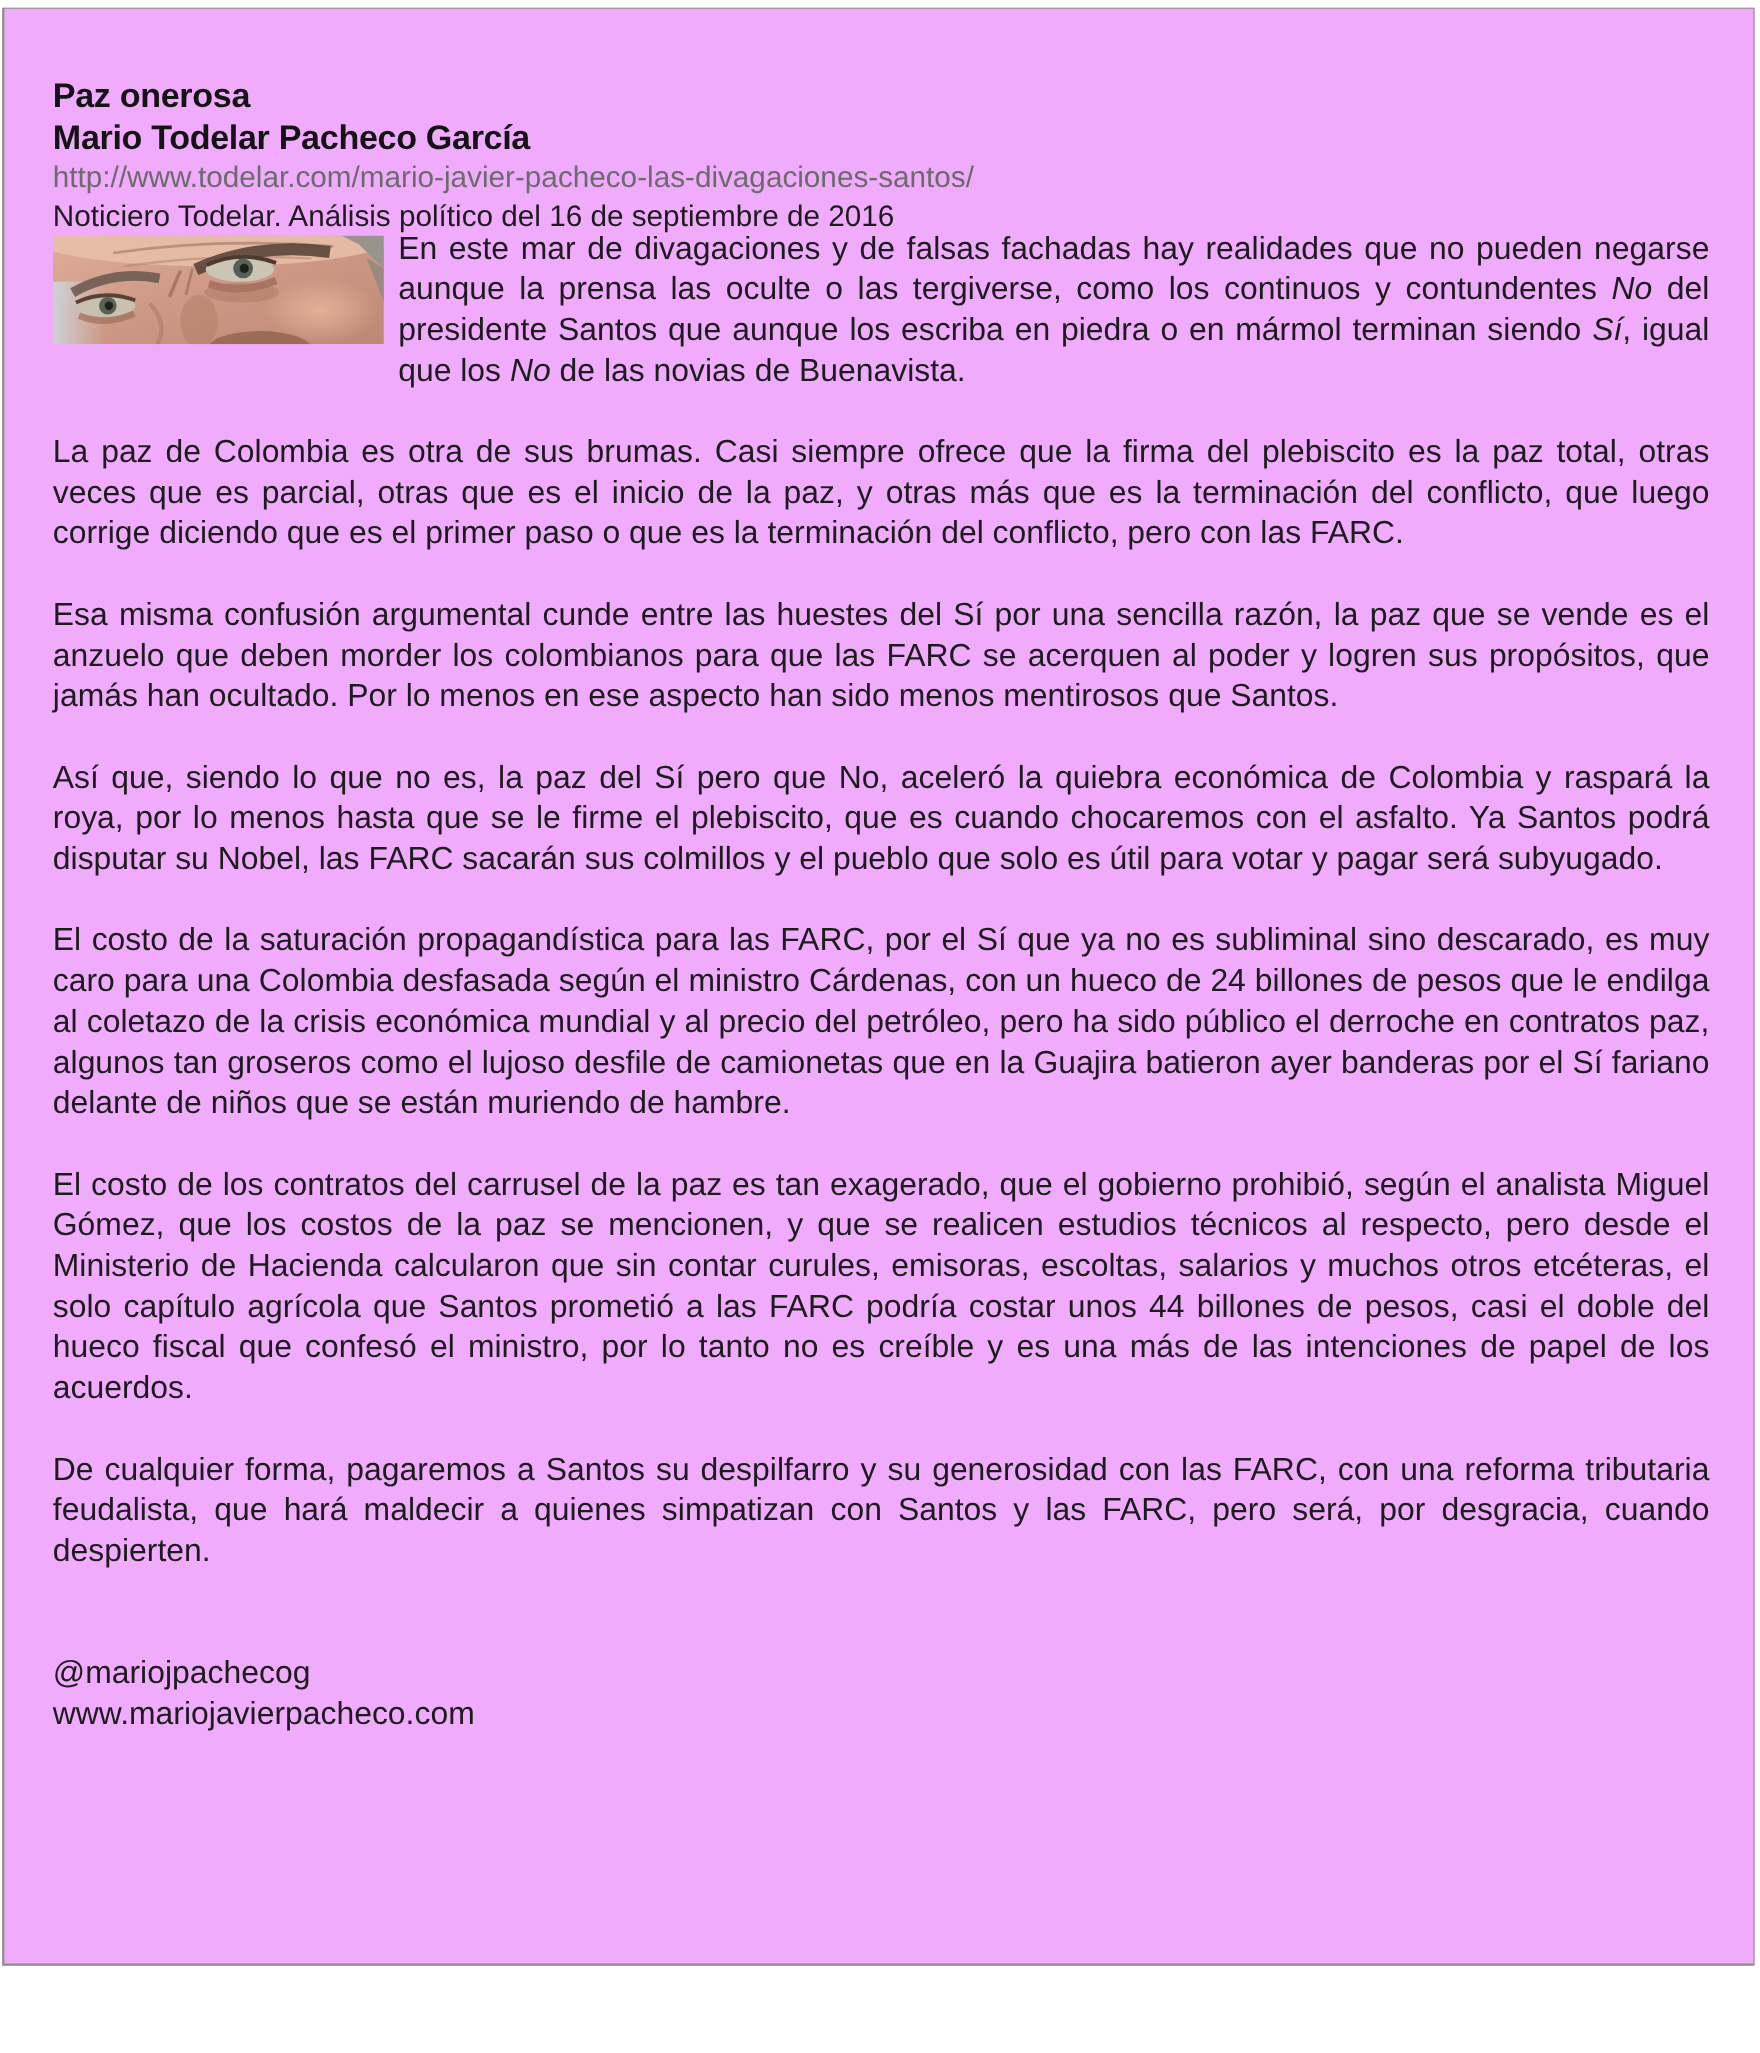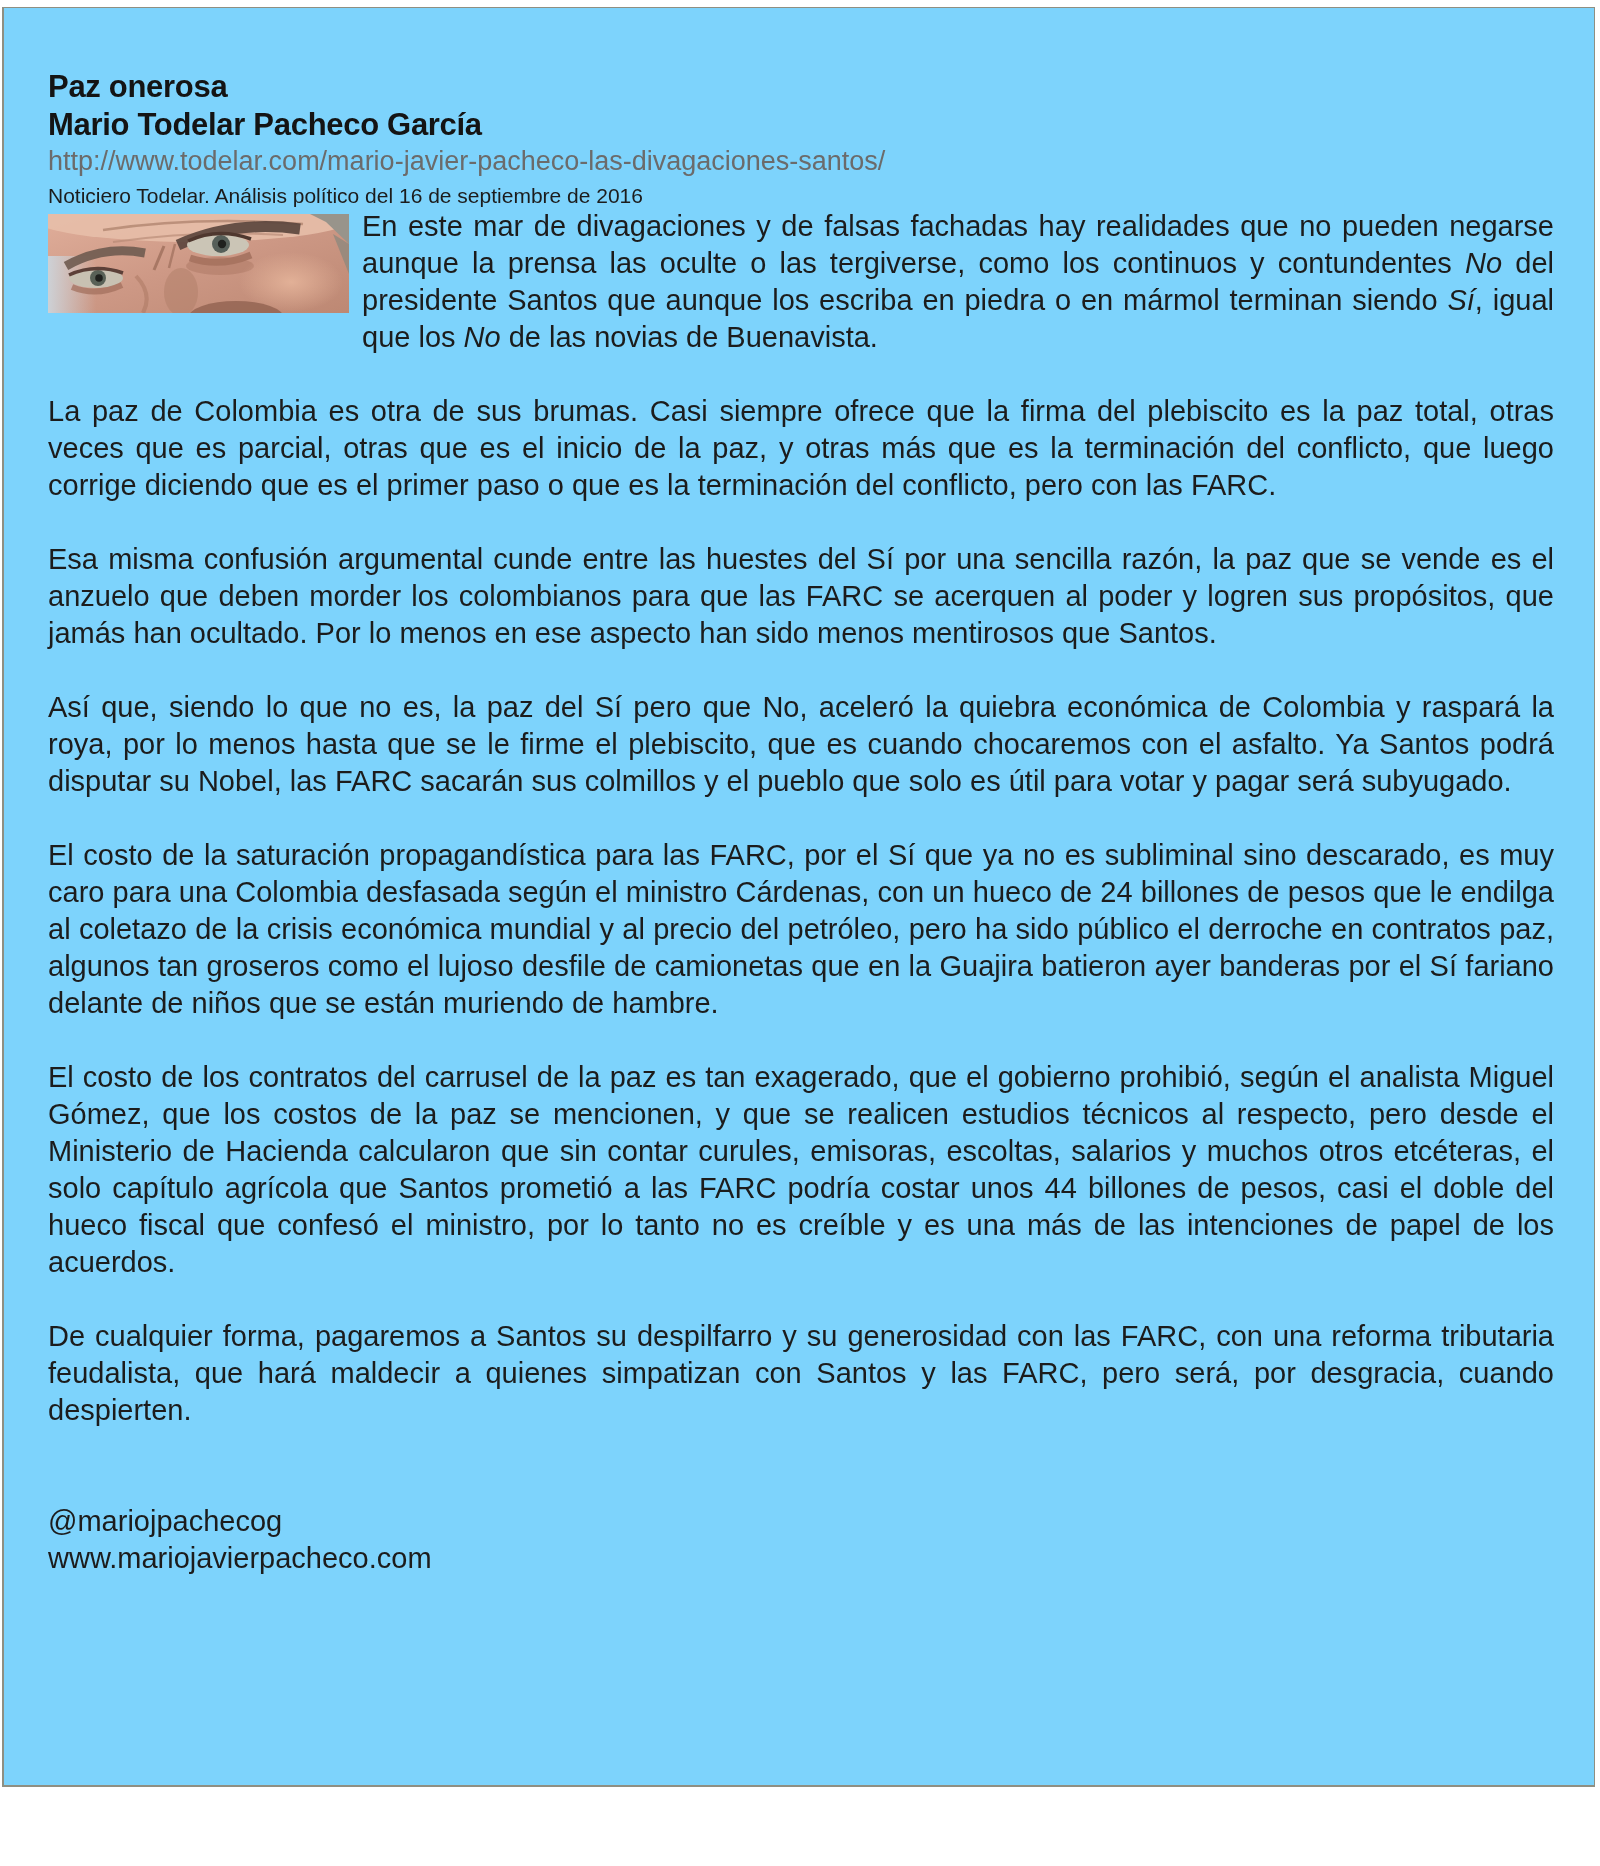--- a/index.html
+++ b/index.html
@@ -15,21 +15,21 @@
     background: #ffffff;
     overflow: hidden;
   }
   .card {
     position: absolute;
     left: 2px;
     top: 7px;
     width: 1593px;
     height: 1780px;
     box-sizing: border-box;
-    background: #7dd3fc;
+    background: #f0abfc;
     border: 1px solid #8f8f82;
     border-left-width: 2px;
     border-bottom-width: 2px;
     padding: 60px 40px 0 44px;
     overflow: hidden;
   }
   .title, .author {
     font-size: 31px;
     font-weight: bold;
     line-height: 38px;
@@ -37,21 +37,21 @@
     margin: 0;
     letter-spacing: -0.3px;
   }
   .url {
     font-size: 27px;
     line-height: 34px;
     color: #6b6b6b;
     margin: 0;
   }
   .source {
-    font-size: 21px;
+    font-size: 27px;
     line-height: 36px;
     color: #1c1c1c;
     margin: 0;
   }
   .intro-row {
     display: flex;
     align-items: flex-start;
     gap: 13px;
   }
   .photo {

